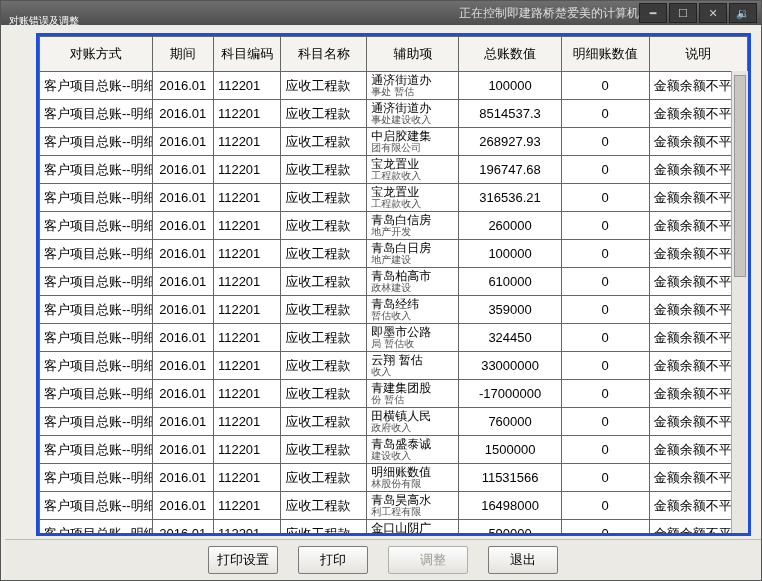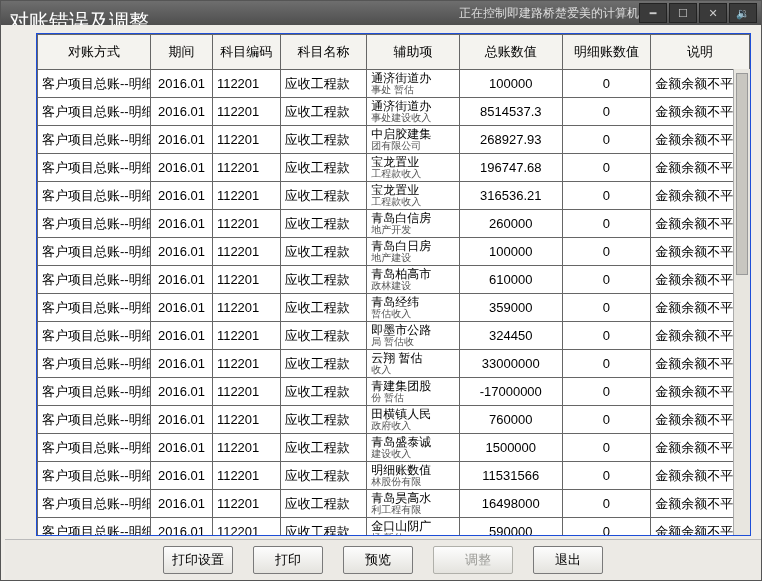--- a/index.html
+++ b/index.html
@@ -1,24 +1,24 @@
 <!DOCTYPE html>
 <html><head>
 <meta charset="utf-8">
 <style>
   html,body{margin:0;padding:0;font-family:"SimSun","Microsoft YaHei",Arial,sans-serif;font-size:13px;background:#d4d0c8;}
   .win{width:762px;height:581px;position:relative;background:#eceae5;border:1px solid #555;box-sizing:border-box;}
   .titlebar{height:24px;background:linear-gradient(#6e6e6e,#4e4e4e);display:flex;align-items:center;color:#fff;}
-  .titlebar .title{padding-left:8px;flex:0 0 auto;font-size:20px;margin-top:16px;}
+  .titlebar .title{padding-left:8px;flex:0 0 auto;font-size:10px;margin-top:16px;}
   .titlebar .spacer{flex:1;}
   .titlebar .remote{color:#ddd;font-size:12px;}
   .winbtns{display:flex;gap:2px;padding-right:4px;}
   .winbtn{width:26px;height:18px;background:#3a3a3a;border:1px solid #222;display:flex;align-items:center;justify-content:center;color:#ccc;font-size:11px;}
   .client{position:absolute;top:24px;left:0;right:0;bottom:0;background:#efede8;}
-  .gridwrap{position:absolute;top:8px;left:10px;right:10px;bottom:44px;background:#14532d;border:1px solid #1d4ed8;overflow:hidden;margin-left:25px;}
+  .gridwrap{position:absolute;top:8px;left:10px;right:10px;bottom:44px;background:#14532d;border:3px solid #1d4ed8;overflow:hidden;margin-left:25px;}
   table{border-collapse:collapse;width:100%;table-layout:fixed;}
   th,td{border:1px solid #666;padding:0 4px;height:25px;overflow:hidden;white-space:nowrap;font-size:13px;}
   th{background:#f4f3ef;font-weight:normal;text-align:center;height:34px;}
   td{background:#fff;}
   td.num{text-align:center;}
   td.center{text-align:center;}
   col.c0{width:110px;} col.c1{width:60px;} col.c2{width:66px;} col.c3{width:84px;}
   col.c4{width:90px;} col.c5{width:100px;} col.c6{width:86px;} col.c7{width:96px;}
   .btnbar{position:absolute;left:4px;right:0;bottom:0;height:40px;display:flex;align-items:center;justify-content:center;gap:20px;background:#eceae5;border-top:1px solid #bbb;}
   .btn{min-width:68px;height:26px;background:linear-gradient(#fdfdfd,#e4e3de);border:1px solid #7a7a7a;border-radius:2px;display:flex;align-items:center;justify-content:center;font-size:13px;cursor:pointer;}
@@ -295,18 +295,17 @@
           </tbody>
       </table>
       <div class="scrollbar">
         <div class="thumb"></div>
       </div>
     </div>
 
     <div class="btnbar">
       <div class="btn">打印设置</div>
       <div class="btn">打印</div>
-      <div class="btn">预览</div>
       <div class="btn disabled">调整</div>
       <div class="btn">退出</div>
     </div>
   </div>
 </div>
 
 </body></html>

